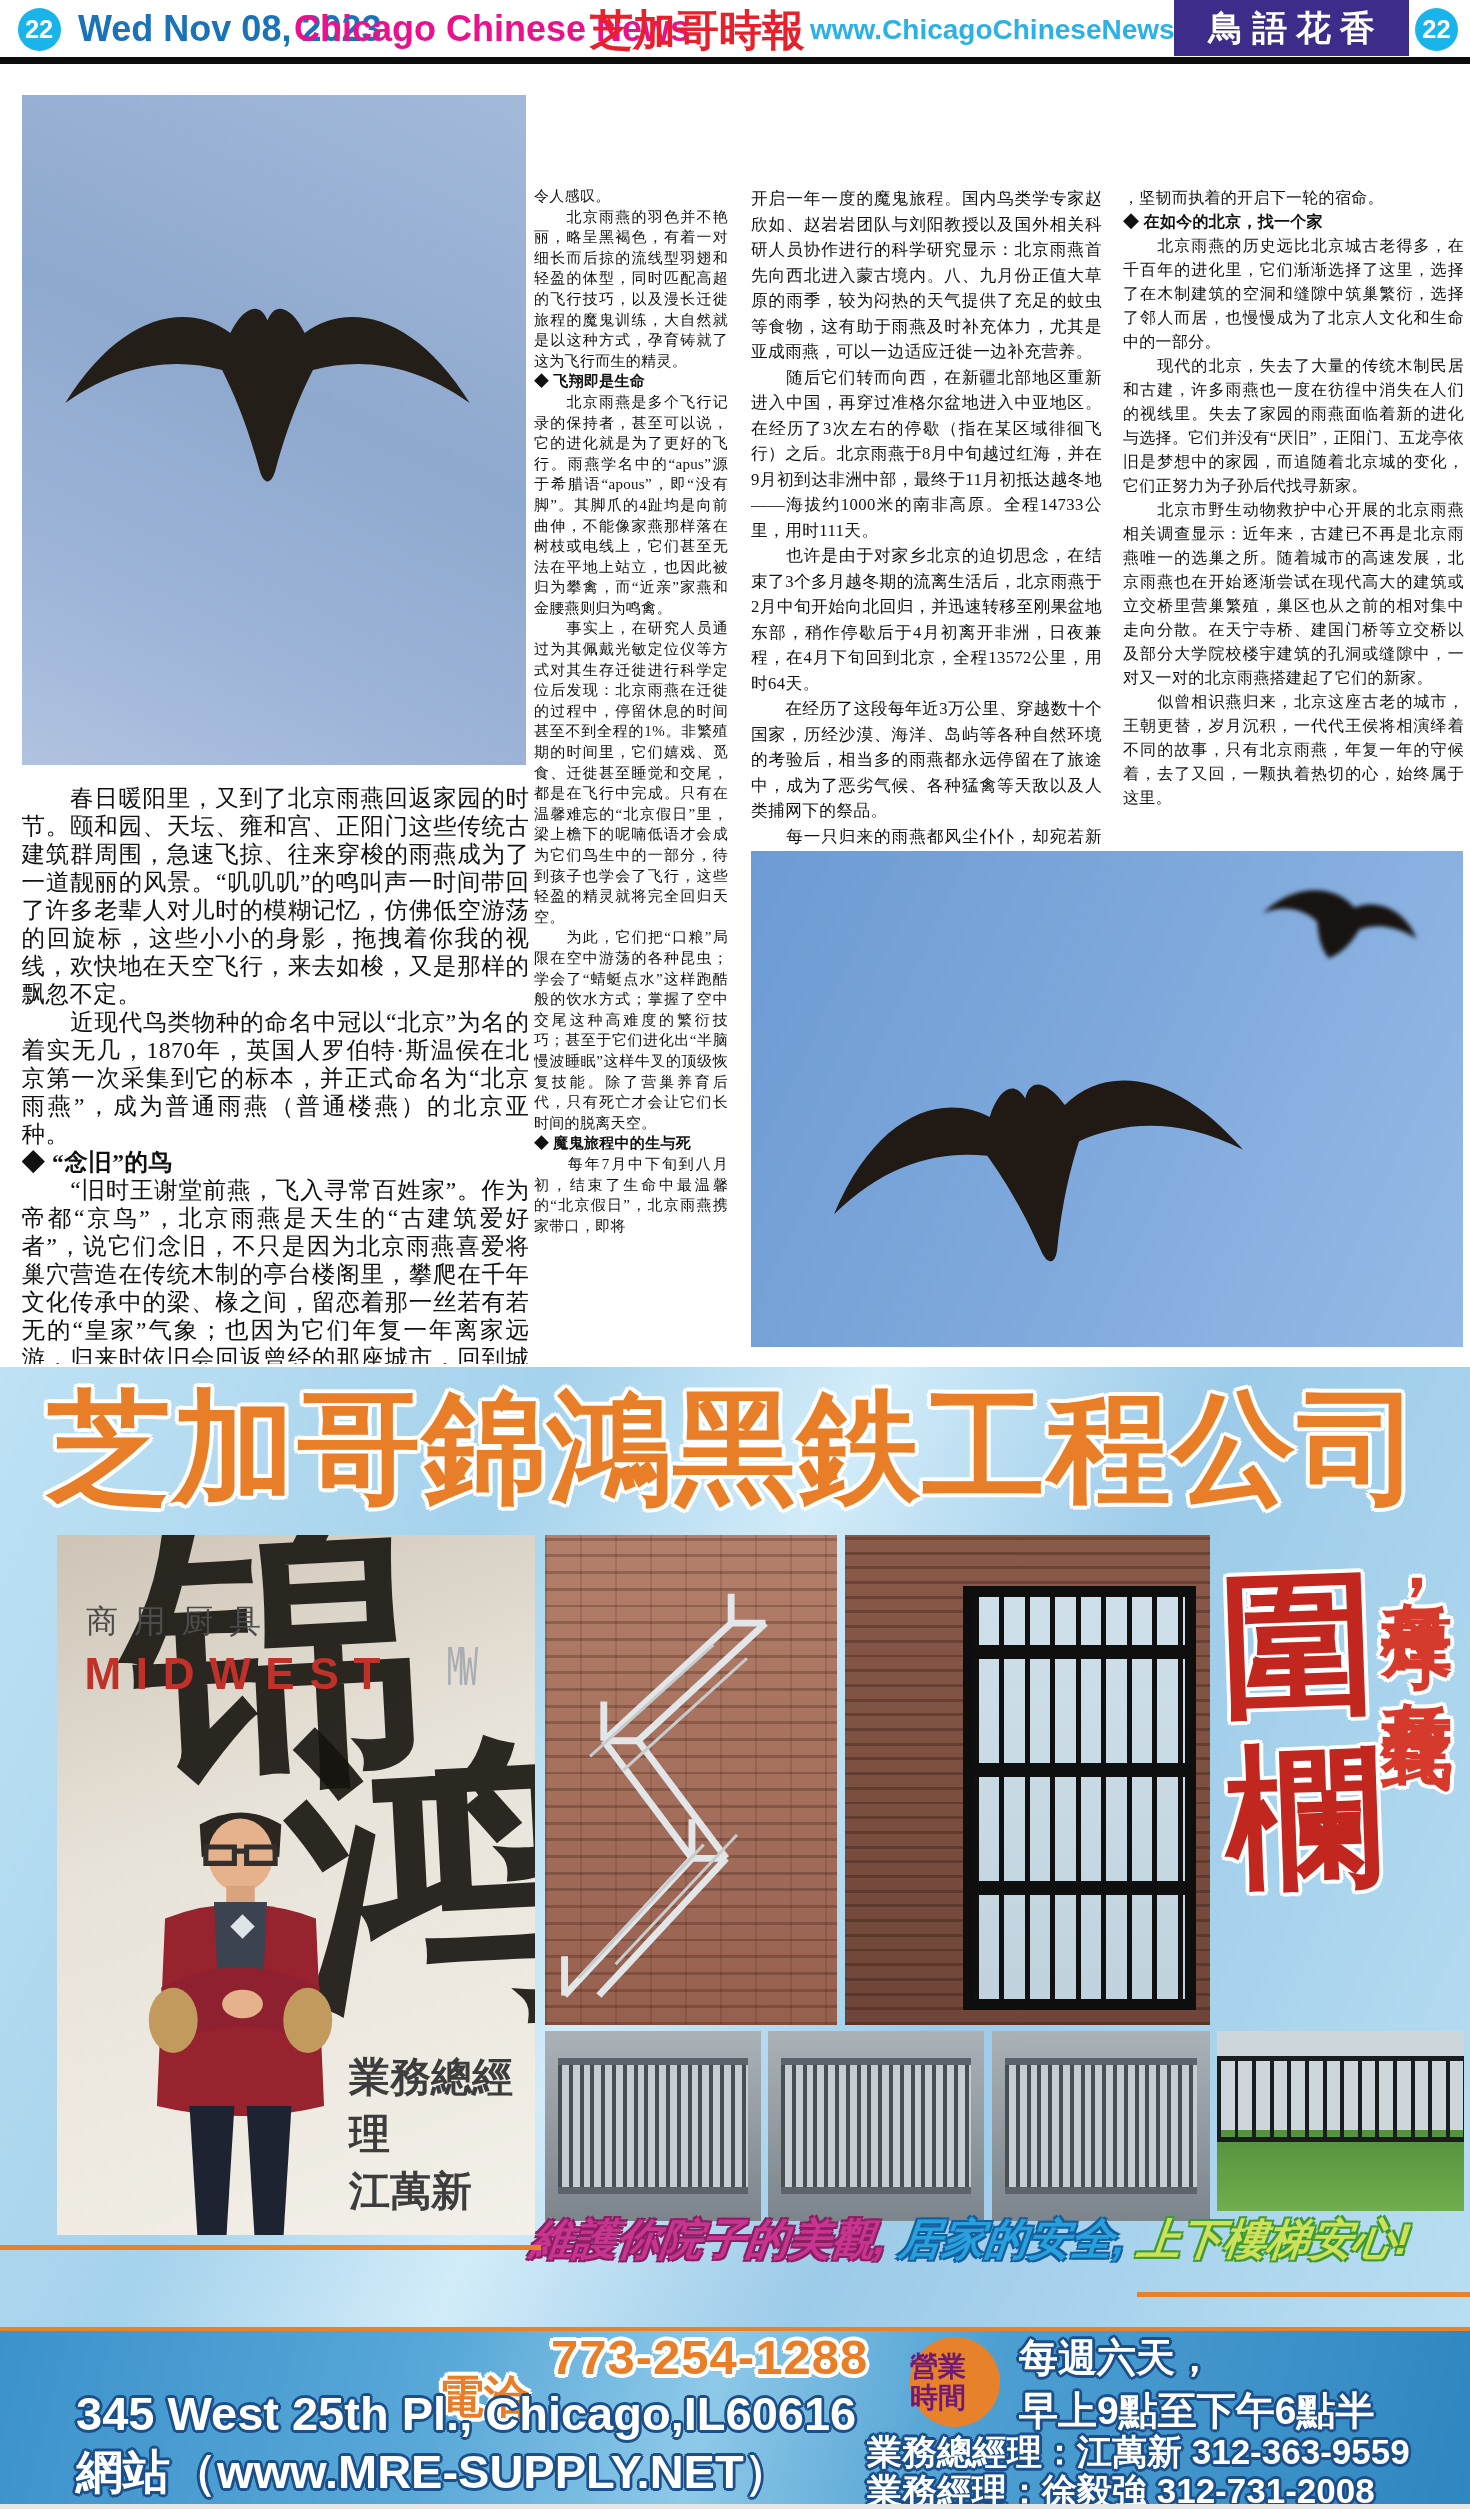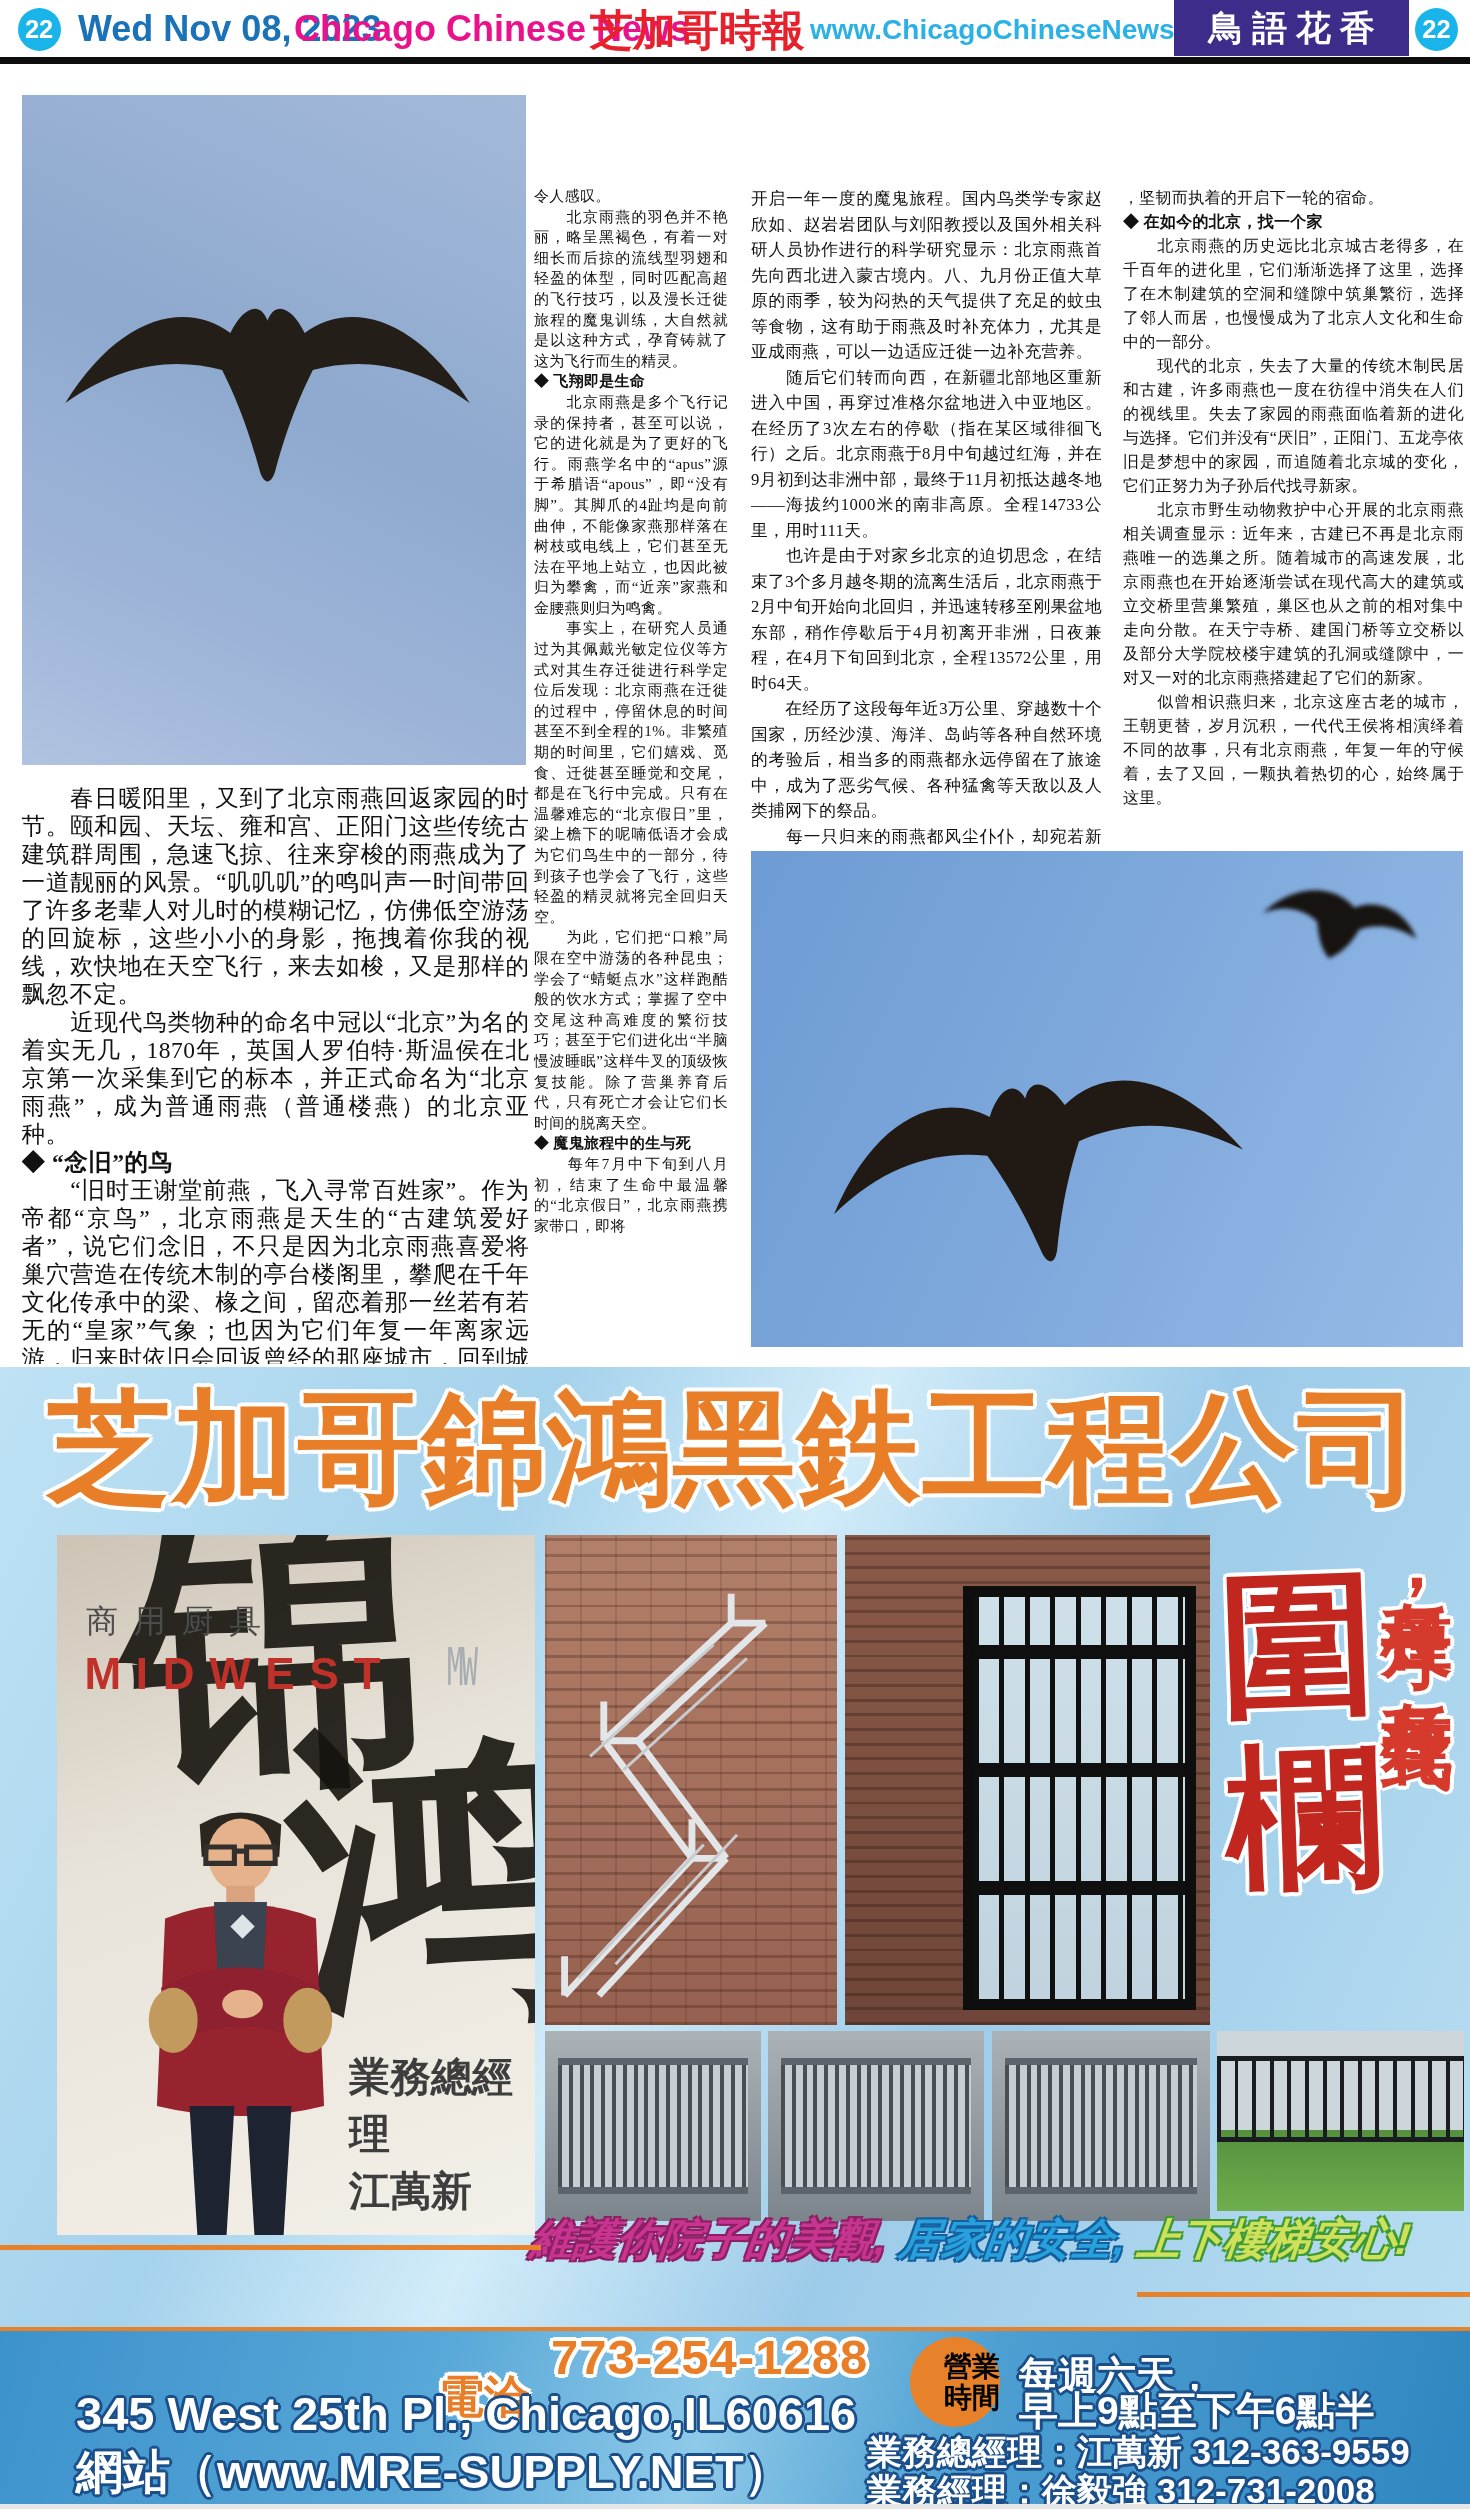--- a/index.html
+++ b/index.html
@@ -92,24 +92,24 @@
      font-family:"Liberation Sans",sans-serif;}
   .band .abs{white-space:nowrap;}
   .locbox{left:76px;top:5.9px;background:#e8822a;color:#fff;font-weight:bold;font-size:39px;padding:2px 15.7px;}
   .phlabel{left:439px;top:3.9px;color:#e87e27;font-weight:900;font-size:45px;margin-top:32px;}
   .phnum{left:551px;top:-2px;color:#e87e27;font-weight:900;font-size:49px;letter-spacing:1px;}
   .navy-out{color:#fff;font-weight:900;
      text-shadow:2.9px 0 0 #1b4f8a,-2.9px 0 0 #1b4f8a,0 2.9px 0 #1b4f8a,0 -2.9px 0 #1b4f8a,
                  2px 2px 0 #1b4f8a,-2px -2px 0 #1b4f8a,2px -2px 0 #1b4f8a,-2px 2px 0 #1b4f8a;}
   .addr{left:76px;top:55px;font-size:47px;}
   .web{left:76px;top:110px;font-size:47px;}
-  .hbadge{left:910px;top:5.9px;width:90px;height:90px;border-radius:50%;background:#e8822a;color:#000000;
-     display:flex;flex-direction:column;align-items:flex-end;justify-content:center;
+  .hbadge{left:910px;top:5.9px;width:90px;height:90px;border-radius:50%;background:#e8822a;color:#701a75;
+     display:flex;flex-direction:column;align-items:flex-start;justify-content:center;
      font-weight:bold;font-size:28px;line-height:31px;}
-  .hours1{left:1019px;top:18px;font-size:39px;}
+  .hours1{left:1019px;top:0;font-size:39px;}
   .hours2{left:1019px;top:53px;font-size:39px;}
   .mgr1{left:867px;top:98px;font-size:35px;}
   .mgr2{left:867px;top:137px;font-size:35px;}
   .bstrip{left:0;top:2504px;width:1470px;height:4.9px;background:#e6e6e6;}
 </style>
 </head>
 <body>
 
 <div id="page">
 

